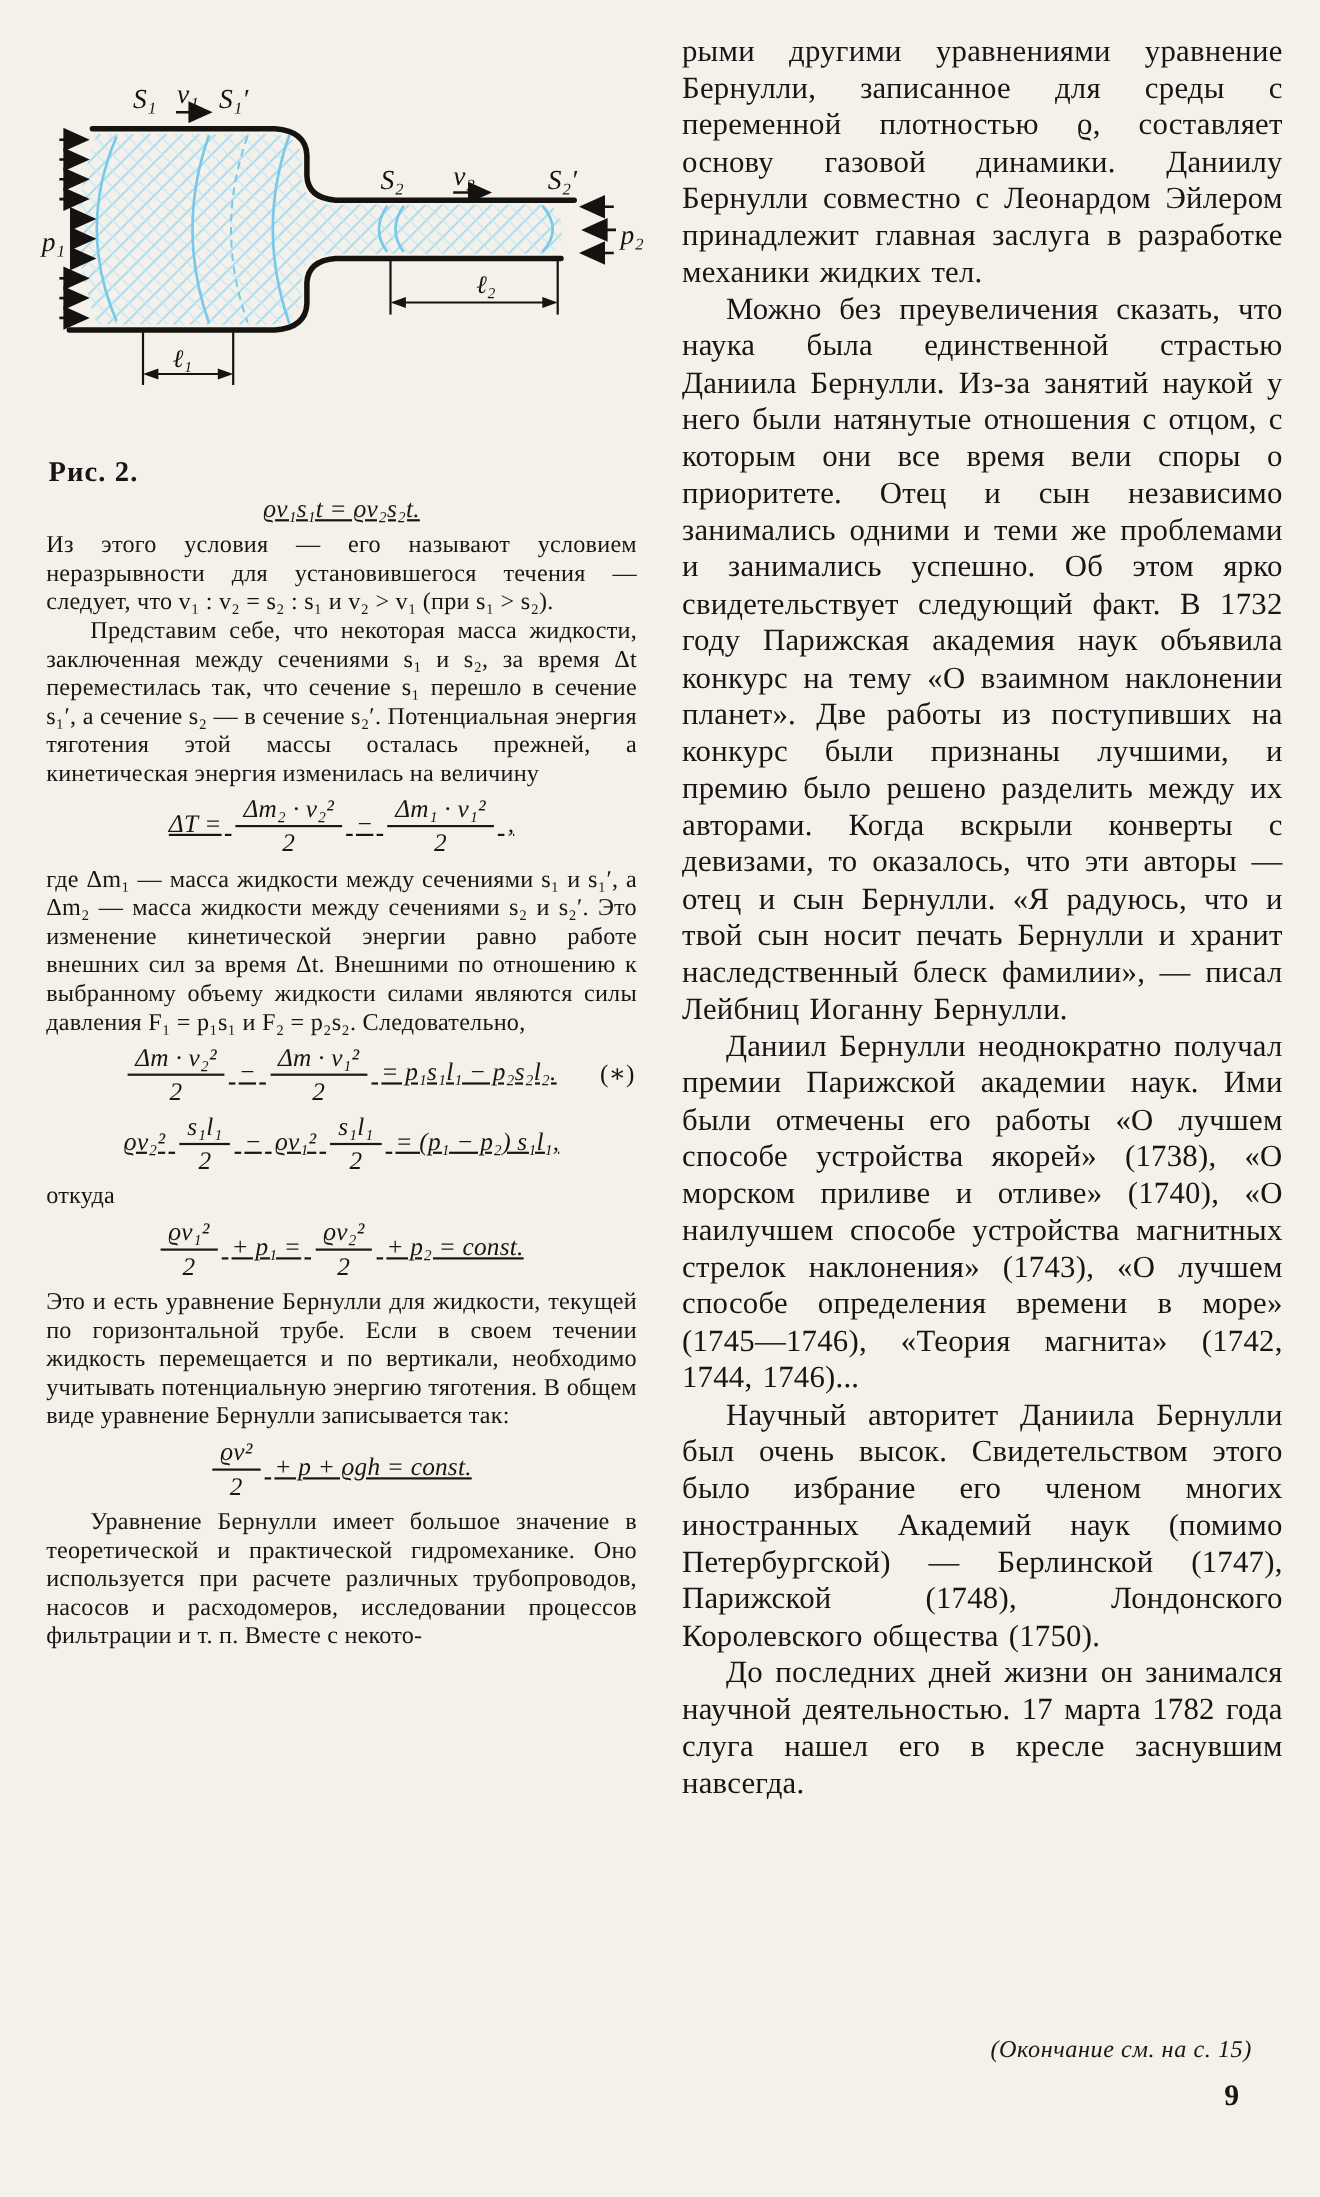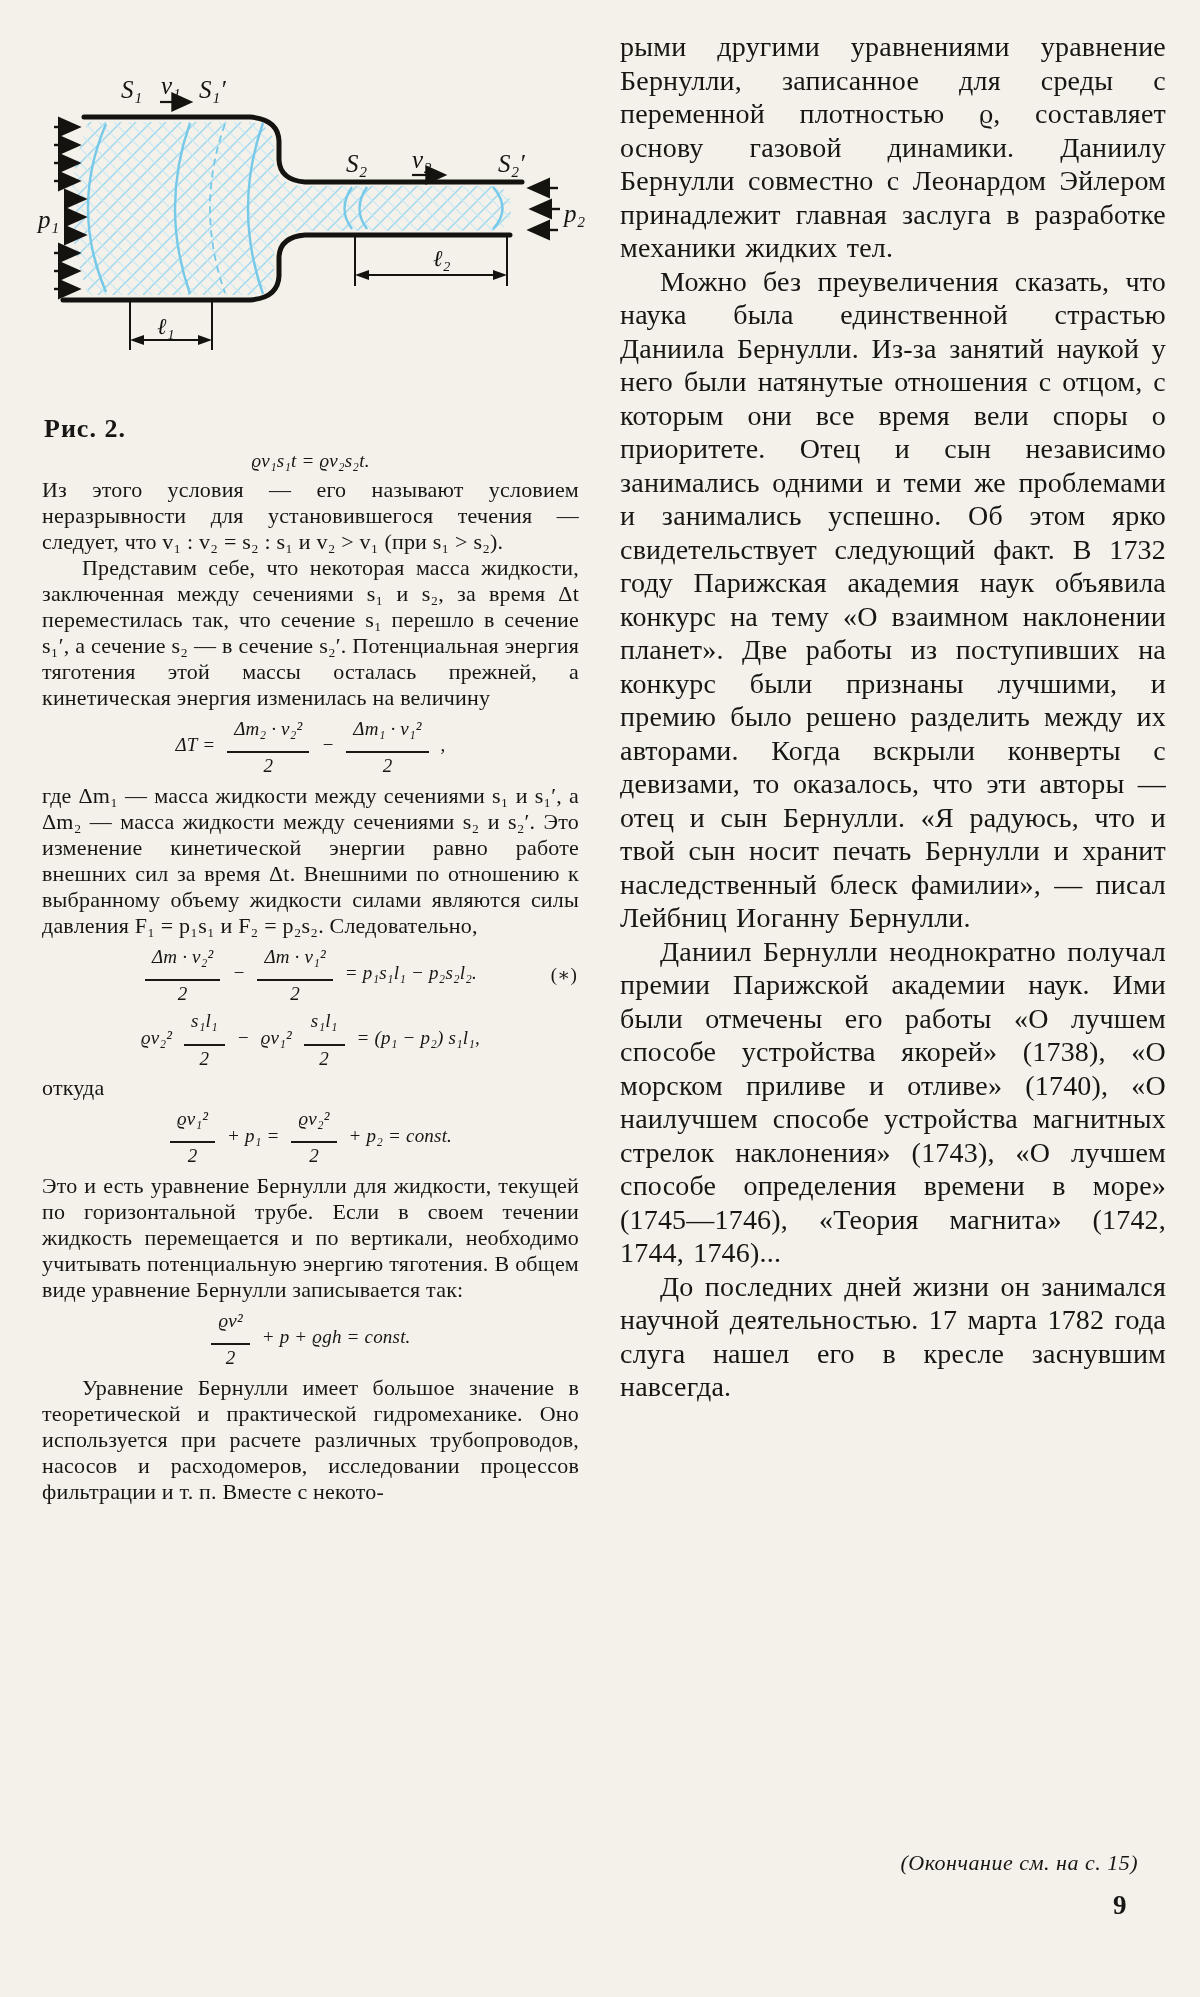--- a/index.html
+++ b/index.html
@@ -24,25 +24,25 @@
     font-size:22px;line-height:26px;letter-spacing:.2px;
   }
   .col-right{
     left:620px;top:30px;width:546px;
     font-size:28px;line-height:33.5px;letter-spacing:.2px;word-spacing:2px;
   }
   .indent{text-indent:40px;}
   
   .formula{
     position:relative;text-align:center;font-style:italic;
-    font-size:19px;line-height:1.25;margin:8px 0 7px;
+    font-size:23px;line-height:1.25;margin:8px 0 7px;text-decoration:underline;
   }
   .formula.simple{margin:5px 0 4px;}
   .frac{display:inline-block;vertical-align:middle;text-align:center;margin:0 4px;}
-  .frac .num{display:block;border-bottom:2px solid #1a1815;padding:0 7px 13px;line-height:1.02;}
+  .frac .num{display:block;border-bottom:2px solid #1a1815;padding:0 7px 3px;line-height:1.02;}
   .frac .den{display:block;padding-top:3px;line-height:1.02;}
   .fi{margin:0 3px;}
   .ftag{position:absolute;right:2px;top:50%;transform:translateY(-50%);font-style:normal;}
   
   .footer-note{
     position:absolute;right:62px;top:1850px;
     font-style:italic;font-size:22px;letter-spacing:.5px;
   }
   .page-number{
     position:absolute;left:1113px;top:1890px;
@@ -192,18 +192,19 @@
       <span class="fi">+ p + ϱgh = const.</span>
     </div>
 
     <p class="indent">Уравнение Бернулли имеет большое значение в теоретической и практической гидромеханике. Оно используется при расчете различных трубопроводов, насосов и расходомеров, исследовании процессов фильтрации и т. п. Вместе с некото-</p>
   </div>
 
   <div class="col col-right">
     <p>рыми другими уравнениями уравнение Бернулли, записанное для среды с переменной плотностью ϱ, составляет основу газовой динамики. Даниилу Бернулли совместно с Леонардом Эйлером принадлежит главная заслуга в разработке механики жидких тел.</p>
     <p class="indent">Можно без преувеличения сказать, что наука была единственной страстью Даниила Бернулли. Из-за занятий наукой у него были натянутые отношения с отцом, с которым они все время вели споры о приоритете. Отец и сын независимо занимались одними и теми же проблемами и занимались успешно. Об этом ярко свидетельствует следующий факт. В 1732 году Парижская академия наук объявила конкурс на тему «О взаимном наклонении планет». Две работы из поступивших на конкурс были признаны лучшими, и премию было решено разделить между их авторами. Когда вскрыли конверты с девизами, то оказалось, что эти авторы — отец и сын Бернулли. «Я радуюсь, что и твой сын носит печать Бернулли и хранит наследственный блеск фамилии», — писал Лейбниц Иоганну Бернулли.</p>
     <p class="indent">Даниил Бернулли неоднократно получал премии Парижской академии наук. Ими были отмечены его работы «О лучшем способе устройства якорей» (1738), «О морском приливе и отливе» (1740), «О наилучшем способе устройства магнитных стрелок наклонения» (1743), «О лучшем способе определения времени в море» (1745—1746), «Теория магнита» (1742, 1744, 1746)...</p>
+    <p class="indent">Научный авторитет Даниила Бернулли был очень высок. Свидетельством этого было избрание его членом многих иностранных Академий наук (помимо Петербургской) — Берлинской (1747), Парижской (1748), Лондонского Королевского общества (1750).</p>
     <p class="indent">До последних дней жизни он занимался научной деятельностью. 17 марта 1782 года слуга нашел его в кресле заснувшим навсегда.</p>
   </div>
 
   <div class="footer-note">(Окончание см. на с. 15)</div>
   <div class="page-number">9</div>
 </div>
 
 </body></html>

